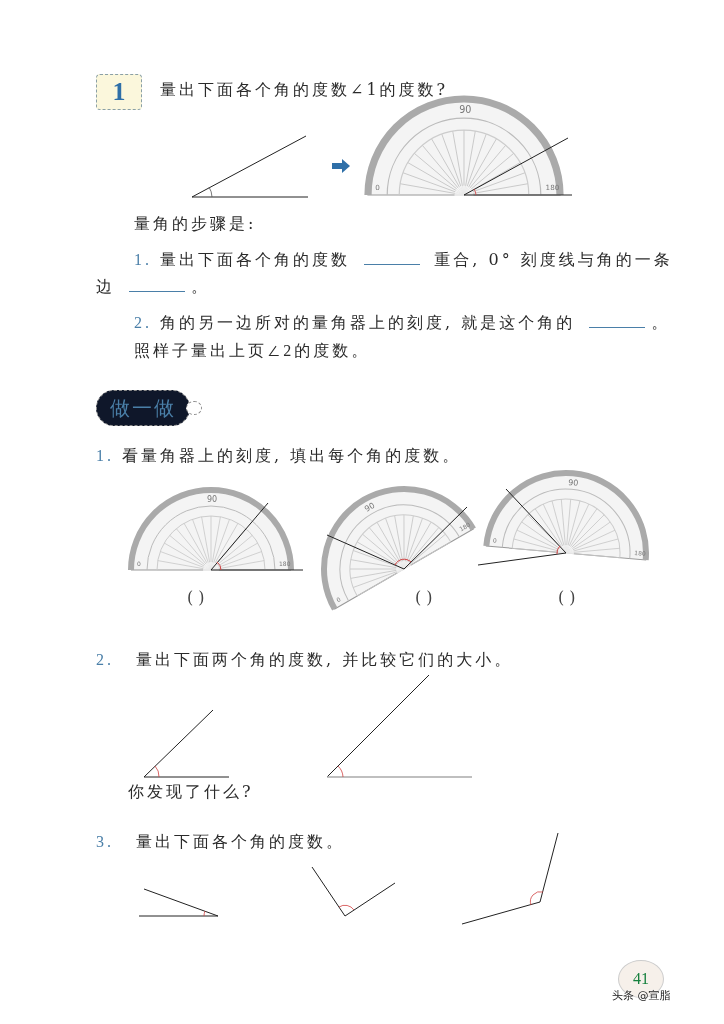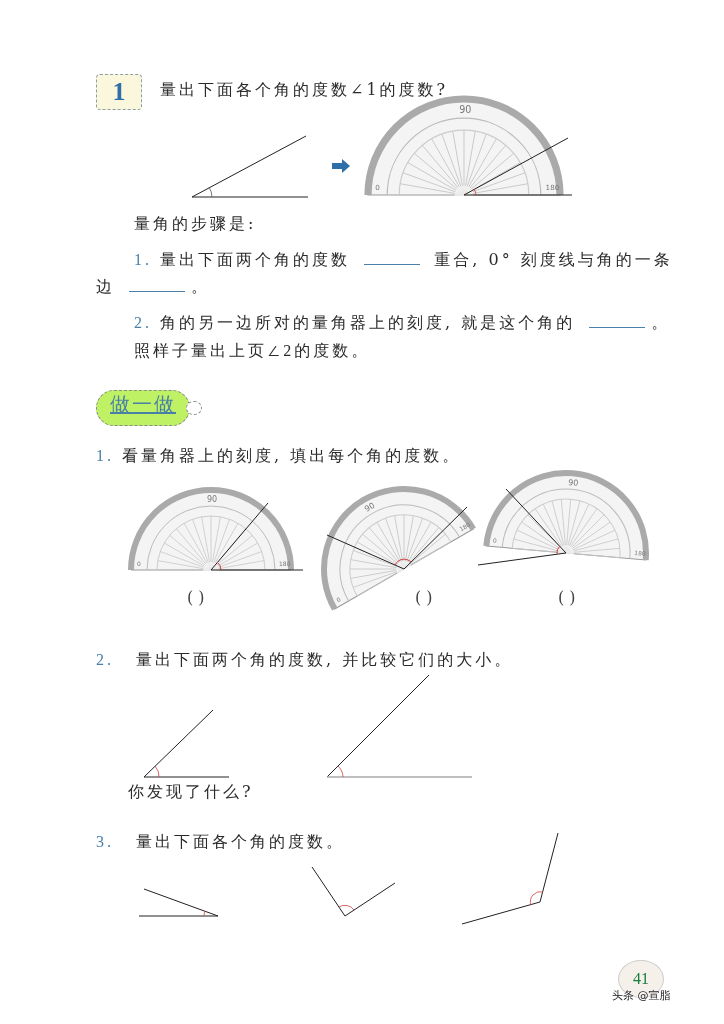--- a/index.html
+++ b/index.html
@@ -14,23 +14,23 @@
   .num { color: #4a7fa8; font-family: "Liberation Serif", serif; }
   .blank { display: inline-block; width: 56px; border-bottom: 1.5px solid #4a7fa8; margin: 0 6px; vertical-align: baseline; height: 1px; }
   .example-badge {
     left: 96px; top: 74px; width: 44px; height: 34px;
     background: #fbf7dc; border: 1.5px dashed #8aa0a6; border-radius: 4px;
     display: flex; align-items: center; justify-content: center;
     font-family: "Liberation Serif", serif; font-weight: bold; font-size: 26px; color: #2e6fa8;
   }
   .doit-badge {
     left: 96px; top: 390px; width: 92px; height: 34px;
-    background: #bef264; border: 1.5px dashed #8a8a8a; border-radius: 18px;
-    display: flex; justify-content: center;
-    font-size: 20px; color: #4a7fa8; letter-spacing: 2px; text-decoration: underline;
+    background: #0f172a; border: 1.5px dashed #8a8a8a; border-radius: 18px;
+    display: flex; align-items: center; justify-content: center;
+    font-size: 20px; color: #4a7fa8; letter-spacing: 2px;
   }
   .doit-bubble {
     left: 186px; top: 401px; width: 14px; height: 12px;
     border: 1.5px dashed #8a8a8a; border-radius: 50%; background: #fff;
   }
   .page-num {
     left: 618px; top: 960px; width: 44px; height: 36px;
     border-radius: 50%; background: #f6f0ea; border: 1px solid #ccc;
     display: flex; align-items: center; justify-content: center;
     font-family: "Liberation Serif", serif; font-size: 16px; color: #15803d;
@@ -140,21 +140,21 @@
 
   <line x1="540" y1="902" x2="462" y2="924" stroke="#222" stroke-width="1"></line>
   <line x1="540" y1="902" x2="558" y2="833" stroke="#222" stroke-width="1"></line>
   <path d="M 531 905 A 10 10 0 0 1 543 892" fill="none" stroke="#d04040" stroke-width="0.8"></path>
 </svg>
 
 <div class="abs txt" style="left:134px; top:214px;">量角的步骤是:</div>
 
 <div class="abs txt" style="left:134px; top:250px;">
   <span class="num">1.</span>
-  <span>量出下面两个角的度数</span>
+  <span>量出下面各个角的度数</span>
   <span class="blank"></span>
   <span>重合, 0° 刻度线与角的一条</span>
 </div>
 <div class="abs txt" style="left:96px; top:277px;">
   <span>边</span>
   <span class="blank"></span><span>。</span>
 </div>
 
 <div class="abs txt" style="left:134px; top:313px;">
   <span class="num">2.</span>

